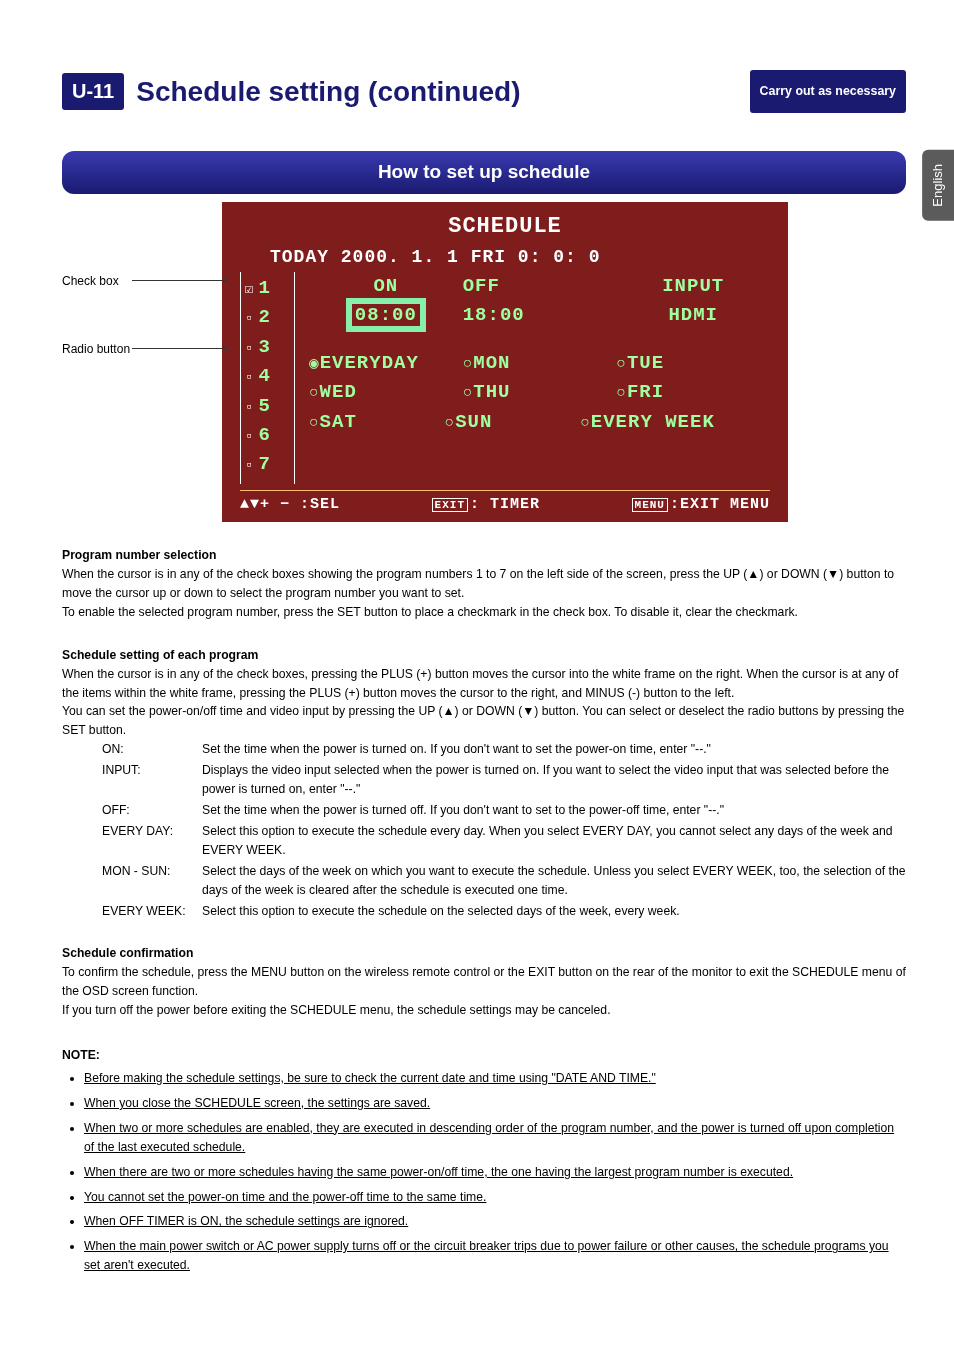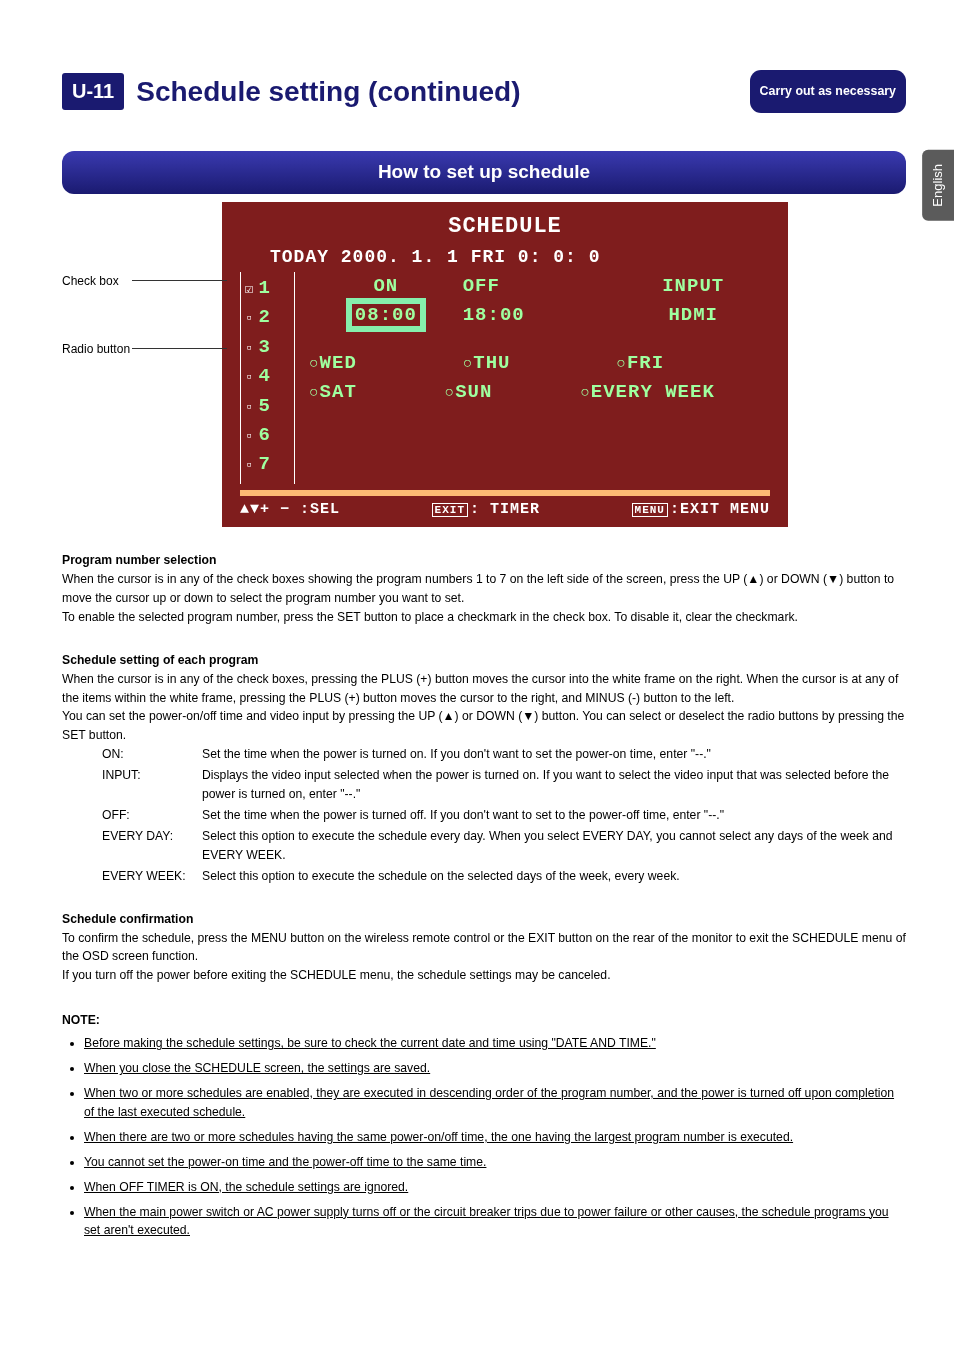--- a/index.html
+++ b/index.html
@@ -46,21 +46,21 @@
     font-weight: bold;
     color: #1a1a70;
     flex: 1;
   }
   .badge {
     background: #1a1a70;
     color: #fff;
     font-weight: bold;
     font-size: 12.4px;
     padding: 12px 10px;
-    border-radius: 11px;
+    border-radius: 3px;
   }
   .section-bar {
     background: linear-gradient(#3a3ab0, #1a1a70);
     color: #fff;
     font-size: 19px;
     font-weight: bold;
     text-align: center;
     padding: 6px 0 7px 0;
     border-radius: 12px;
     margin-bottom: 8px;
@@ -107,21 +107,21 @@
   .osd-flex { display:flex; }
   .prog-col { width:45px; border:1px solid #fff; border-top:none; border-bottom:none; padding:2px 4px 4px 4px;}
   .checkbox { color:#fff; font-size:14px; margin-right:4px;}
   .checked { color:#fff; }
   .main-col { flex:1; padding-left:14px; }
   .row { display:flex; gap:0; }
   .cell { flex:1; }
   .hdr-row .cell { color:#9fff9f; }
   .on-val { color:#9fff9f; }
   .on-val span.boxed { border:6px solid #86efac; padding:0 3px; color:#9fff9f;}
-  .footer-bar { color:#fff; font-size:15px; border-top:6px solid #fdba74; margin-top:6px; padding-top:2px; display:flex; justify-content:space-between;}
+  .footer-bar { color:#fff; font-size:15px; border-top:1px solid #fdba74; margin-top:6px; padding-top:2px; display:flex; justify-content:space-between;}
   .footer-bar .k { border:1px solid #fff; font-size:11px; padding:0 2px; margin-right:2px;}
   .radio { font-size:16px;}
   
   .h { font-weight:bold; margin-top:24px; }
   .def-table { margin-left:40px; }
   .def-row { display:flex; margin-bottom:2px;}
   .def-term { width:100px; flex-shrink:0;}
   .def-def { flex:1; }
   ul.notes { padding-left:22px; margin:4px 0 0 0;}
   ul.notes li { margin-bottom:6px;text-decoration:underline; }
@@ -168,20 +168,25 @@
             <div class="cell">OFF</div>
             <div class="cell" style="text-align:center">INPUT</div>
           </div>
           <div class="row">
             <div class="cell on-val" style="text-align:center"><span class="boxed">08:00</span></div>
             <div class="cell">18:00</div>
             <div class="cell" style="text-align:center">HDMI</div>
           </div>
           <div style="height:18px"></div>
           <div class="row">
+            <div class="cell"><span class="radio">◉</span><span>EVERYDAY</span></div>
+            <div class="cell"><span class="radio">○</span><span>MON</span></div>
+            <div class="cell"><span class="radio">○</span><span>TUE</span></div>
+          </div>
+          <div class="row">
             <div class="cell"><span class="radio">○</span><span>WED</span></div>
             <div class="cell"><span class="radio">○</span><span>THU</span></div>
             <div class="cell"><span class="radio">○</span><span>FRI</span></div>
           </div>
           <div class="row">
             <div class="cell"><span class="radio">○</span><span>SAT</span></div>
             <div class="cell"><span class="radio">○</span><span>SUN</span></div>
             <div class="cell" style="flex:1.4"><span class="radio">○</span><span>EVERY WEEK</span></div>
           </div>
         </div>
@@ -211,20 +216,24 @@
         <div class="def-term">INPUT:</div>
         <div class="def-def">Displays the video input selected when the power is turned on. If you want to select the video input that was selected before the power is turned on, enter "--."</div>
       </div>
       <div class="def-row">
         <div class="def-term">OFF:</div>
         <div class="def-def">Set the time when the power is turned off. If you don't want to set to the power-off time, enter "--."</div>
       </div>
       <div class="def-row">
         <div class="def-term">EVERY DAY:</div>
         <div class="def-def">Select this option to execute the schedule every day. When you select EVERY DAY, you cannot select any days of the week and EVERY WEEK.</div>
+      </div>
+      <div class="def-row">
+        <div class="def-term">MON - SUN:</div>
+        <div class="def-def">Select the days of the week on which you want to execute the schedule. Unless you select EVERY WEEK, too, the selection of the days of the week is cleared after the schedule is executed one time.</div>
       </div>
       <div class="def-row">
         <div class="def-term">EVERY WEEK:</div>
         <div class="def-def">Select this option to execute the schedule on the selected days of the week, every week.</div>
       </div>
     </div>
 
   <div class="h">Schedule confirmation</div>
   <div>To confirm the schedule, press the MENU button on the wireless remote control or the EXIT button on the rear of the monitor to exit the SCHEDULE menu of the OSD screen function.</div>
   <div>If you turn off the power before exiting the SCHEDULE menu, the schedule settings may be canceled.</div>

